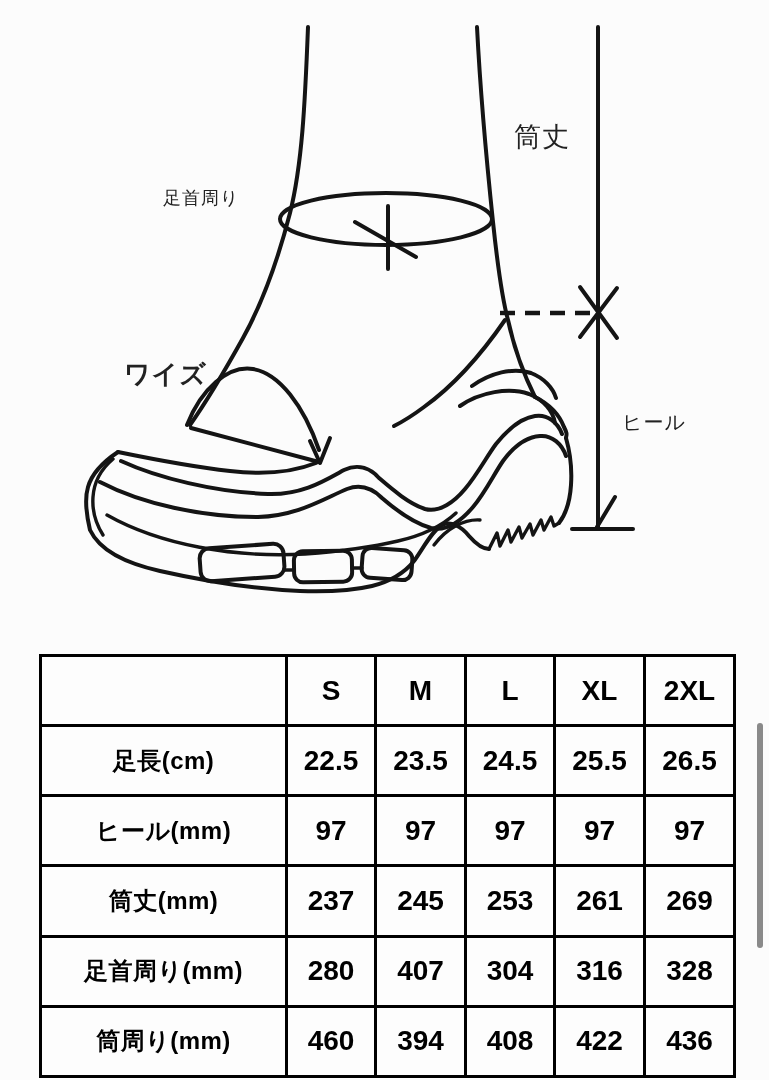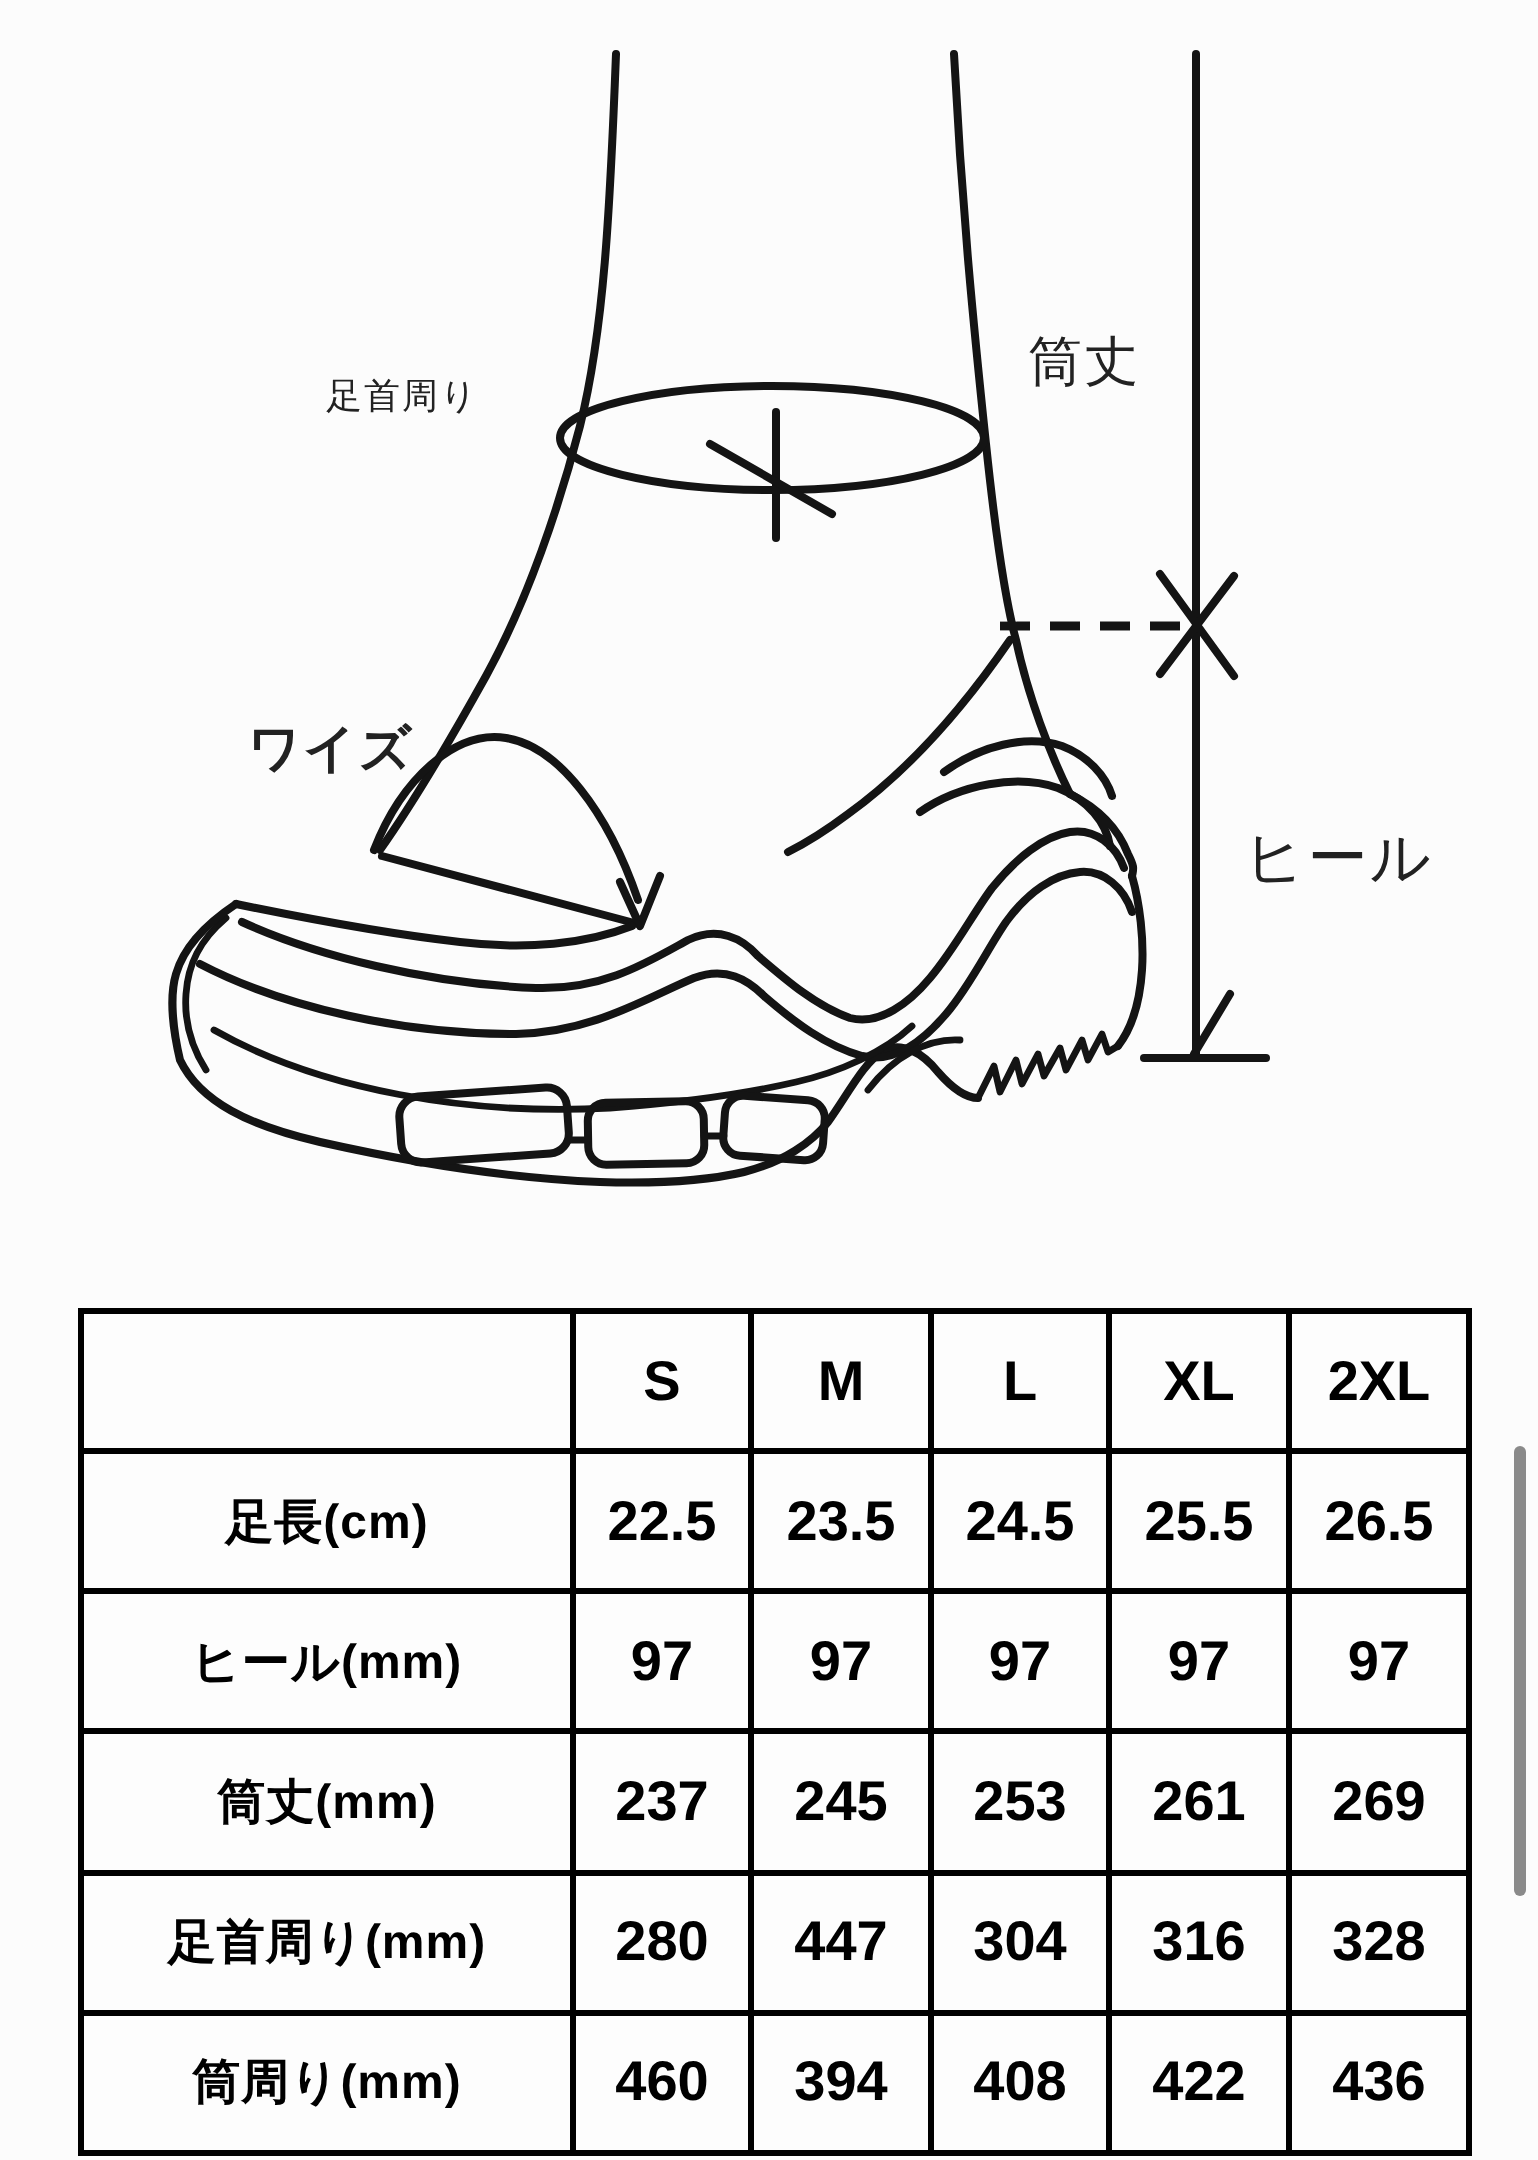--- a/index.html
+++ b/index.html
@@ -84,23 +84,23 @@
       <rect x="294" y="551" width="58" height="31" rx="9" transform="rotate(-1 323 566)"></rect>
       <rect x="362" y="549" width="50" height="30" rx="9" transform="rotate(4 387 564)"></rect>
       <path class="thin" d="M 284,570 L 294,570"></path>
       <path class="thin" d="M 352,568 L 362,568"></path>
     </g>
 
     <path class="thin" d="M 489,549 L 497,533 L 500,546 L 508,530 L 511,542 L 519,527 L 522,538 L 530,524 L 533,535 L 541,520 L 544,530 L 551,517 L 554,526 L 559,523"></path>
   </svg>
 
   <div class="art-label" style="left:163px;top:186px;font-size:18px;font-family:Liberation Serif, serif;">足首周り</div>
-  <div class="art-label" style="left:514px;top:119px;font-size:27px;margin-top:44px;">筒丈</div>
+  <div class="art-label" style="left:514px;top:119px;font-size:27px;">筒丈</div>
   <div class="art-label" style="left:124px;top:357px;font-size:26px;font-weight:bold;">ワイズ</div>
-  <div class="art-label" style="left:622px;top:409px;font-size:30px;">ヒール</div>
+  <div class="art-label" style="left:622px;top:409px;font-size:20px;">ヒール</div>
 
   <table class="size-table">
     <colgroup>
       <col style="width:246px">
         <col style="width:89px">
         <col style="width:90px">
       <col style="width:89px">
         <col style="width:90px">
         <col style="width:90px">
     </colgroup>
@@ -133,21 +133,21 @@
         <th class="rowlab">筒丈(mm)</th>
         <td class="val">237</td>
         <td class="val">245</td>
         <td class="val">253</td>
         <td class="val">261</td>
         <td class="val">269</td>
       </tr>
       <tr>
         <th class="rowlab">足首周り(mm)</th>
         <td class="val">280</td>
-        <td class="val">447</td>
+        <td class="val">407</td>
         <td class="val">304</td>
         <td class="val">316</td>
         <td class="val">328</td>
       </tr>
       <tr>
         <th class="rowlab">筒周り(mm)</th>
         <td class="val">460</td>
         <td class="val">394</td>
         <td class="val">408</td>
         <td class="val">422</td>

